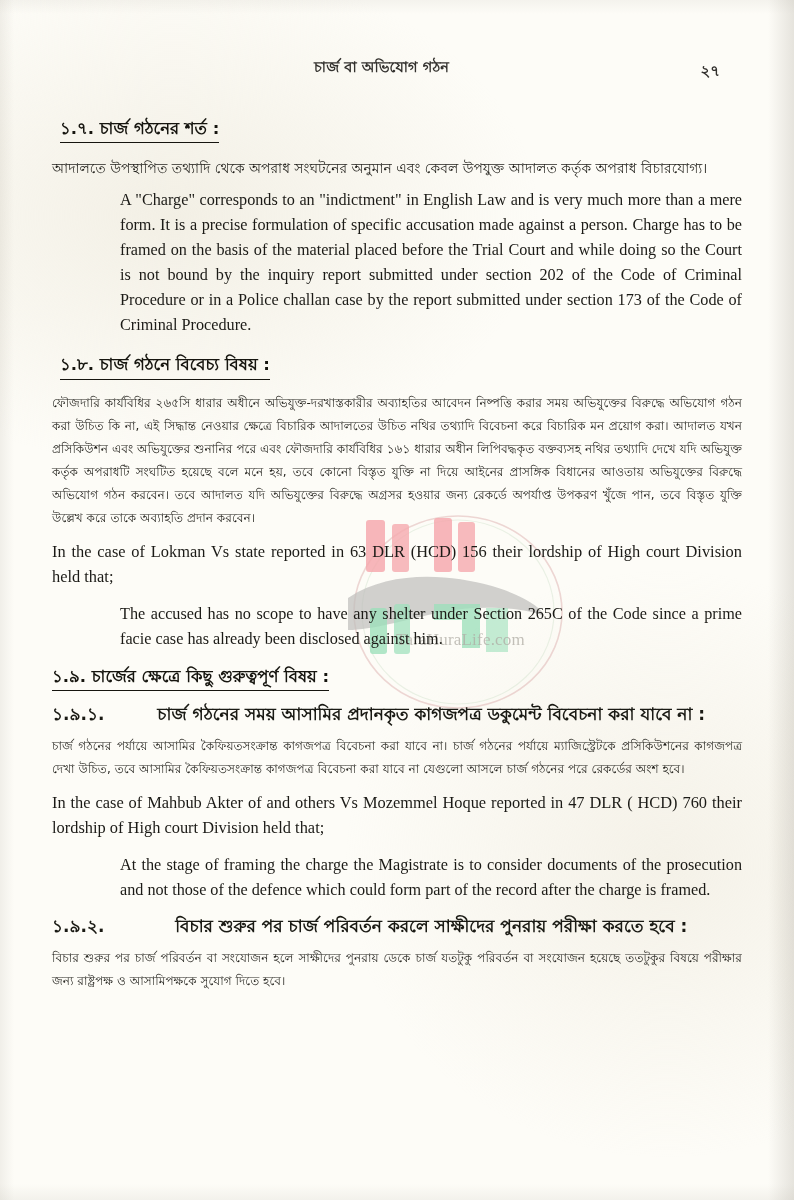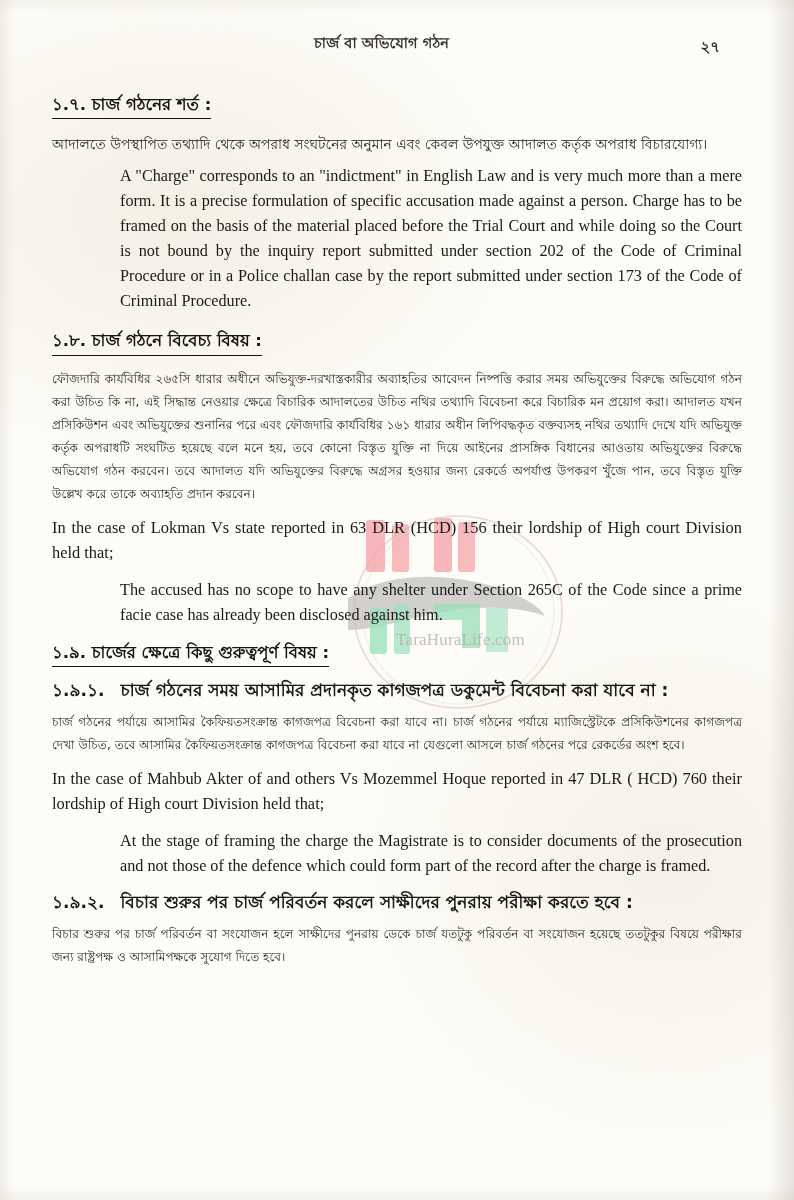--- a/index.html
+++ b/index.html
@@ -43,21 +43,21 @@
   .content {
     position: relative;
     z-index: 3;
     padding: 0 52px;
   }
 
   
   .runhead {
     position: relative;
     height: 46px;
-    margin-top: 32px;
+    margin-top: 56px;
     padding: 0 18px 0 0;
   }
   .runhead-title {
     position: absolute;
     left: 262px;
     top: 0;
     font-family: "DejaVu Sans", "Liberation Sans", sans-serif;
     font-size: 14.5px;
     font-weight: 700;
     color: #33312e;
@@ -78,35 +78,35 @@
     font-family: "DejaVu Sans", "Liberation Sans", sans-serif;
     font-size: 16.5px;
     font-weight: 700;
     color: #16150f;
     display: inline-block;
     border-bottom: 1.6px solid #16150f;
     padding-bottom: 2px;
     margin: 0;
     line-height: 1.35;
   }
-  .h-sec-wrap { margin: 16px 0 12px 0; }
+  .h-sec-wrap { margin: 16px 0 12px 8px; }
   .h-sec-wrap.tight { margin: 14px 0 10px 0; }
 
   .h-sub {
     font-family: "DejaVu Sans", "Liberation Sans", sans-serif;
     font-size: 17px;
     font-weight: 700;
     color: #1a1a14;
     margin: 12px 0 8px 0;
     line-height: 1.4;
     display: flex;
     gap: 16px;
   }
   .h-sub .num { flex: 0 0 auto; }
-  .h-sub .txt { flex: 1 1 auto; }
+  .h-sub .txt { flex: 1 1 auto; text-align: center; }
 
   
   p { margin: 0; }
 
   .bn {
     font-family: "DejaVu Sans", "Liberation Sans", sans-serif;
     font-size: 12px;
     line-height: 1.92;
     text-align: justify;
     text-justify: inter-word;

